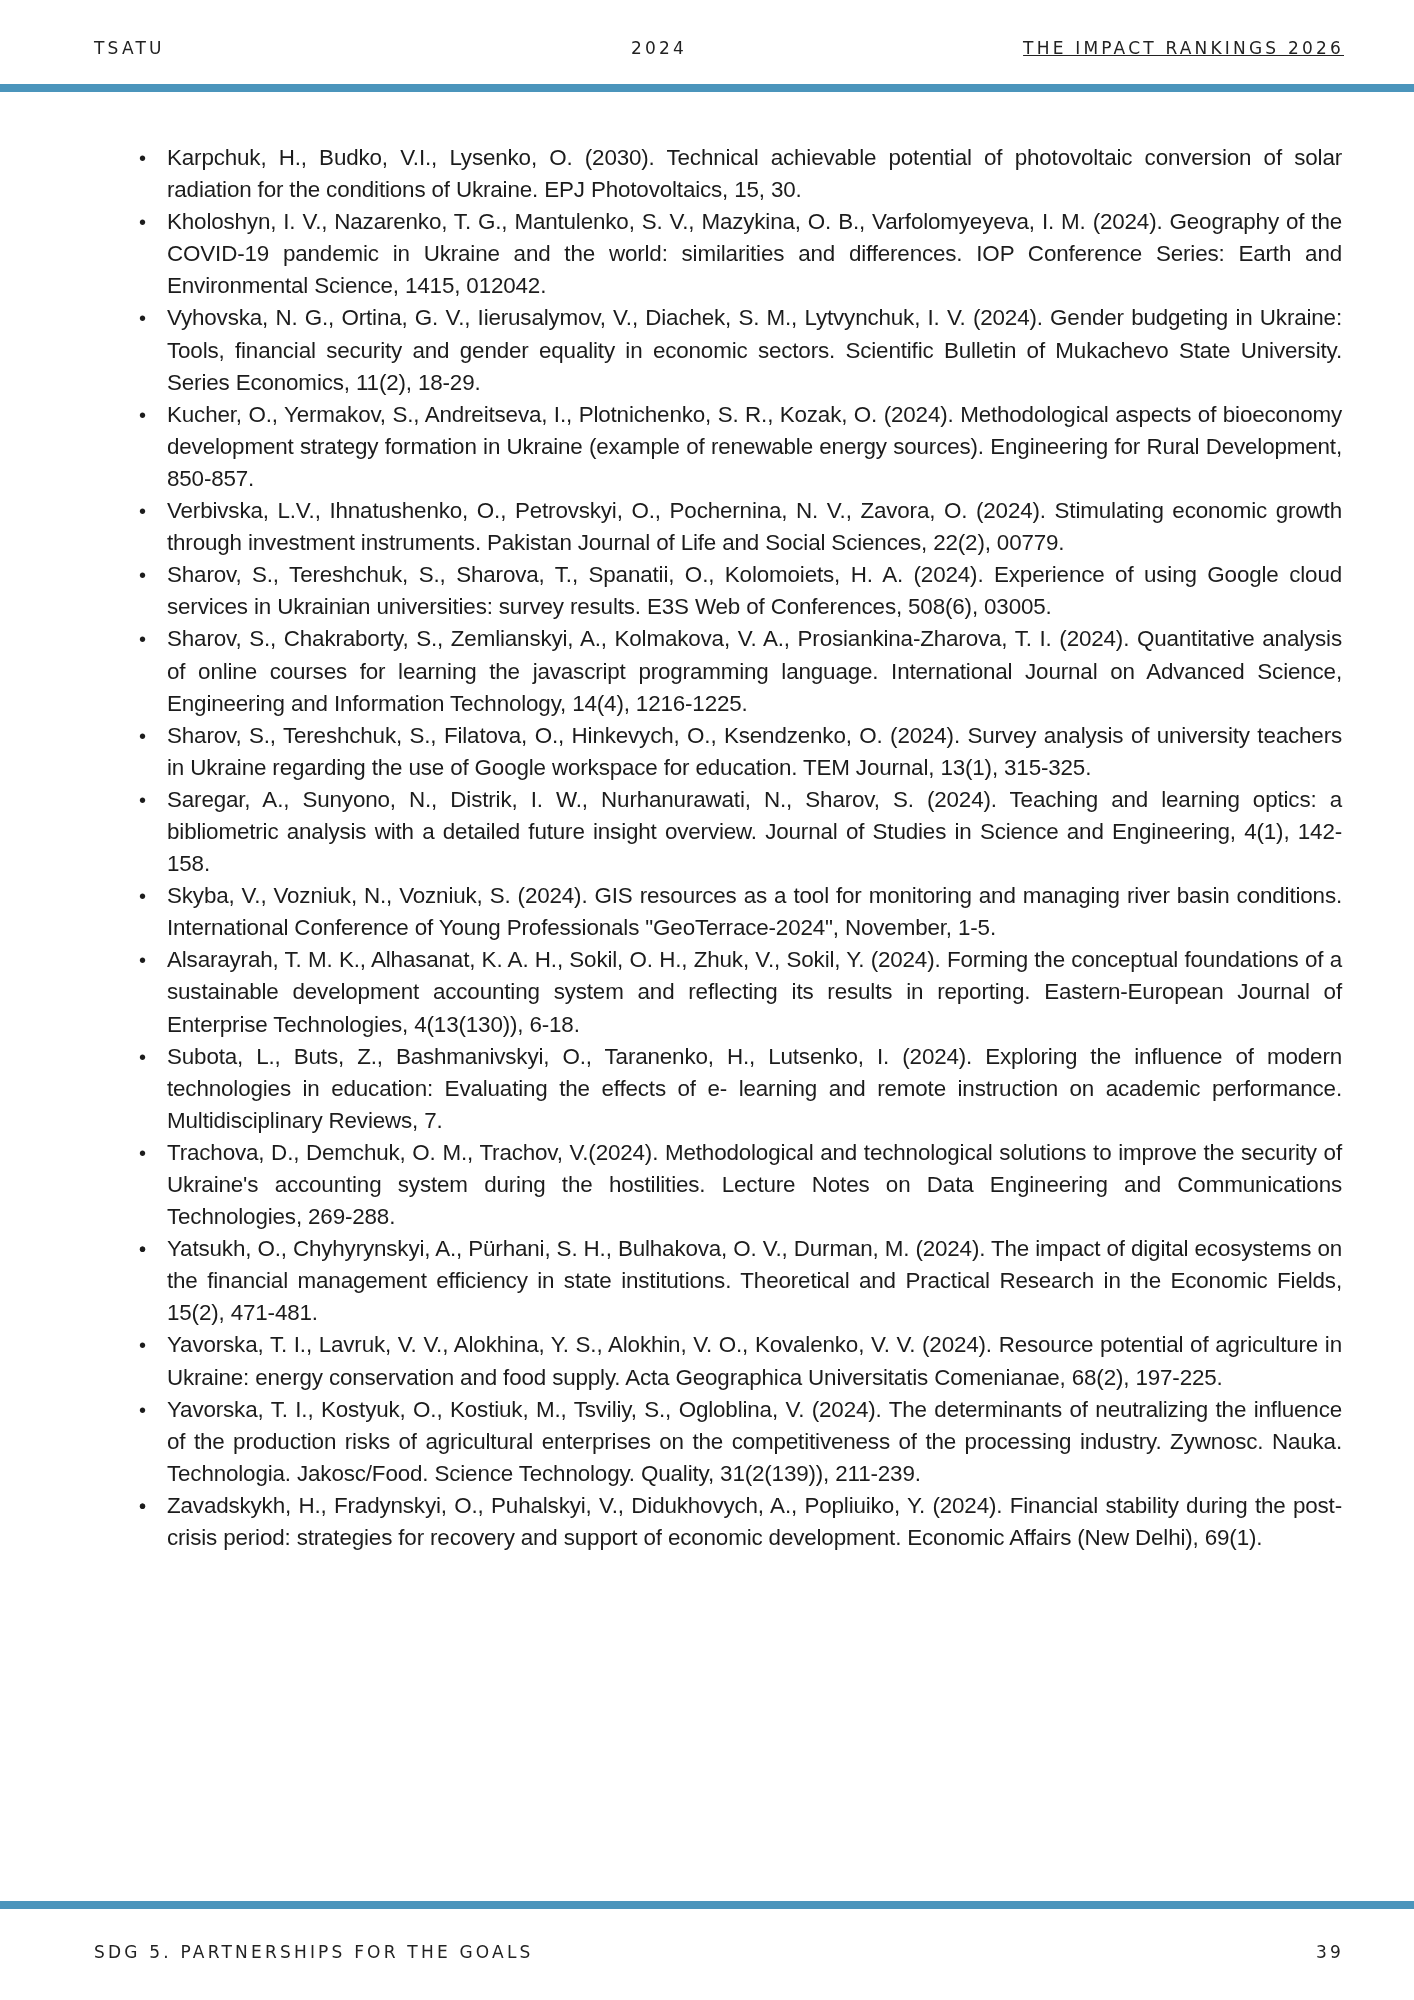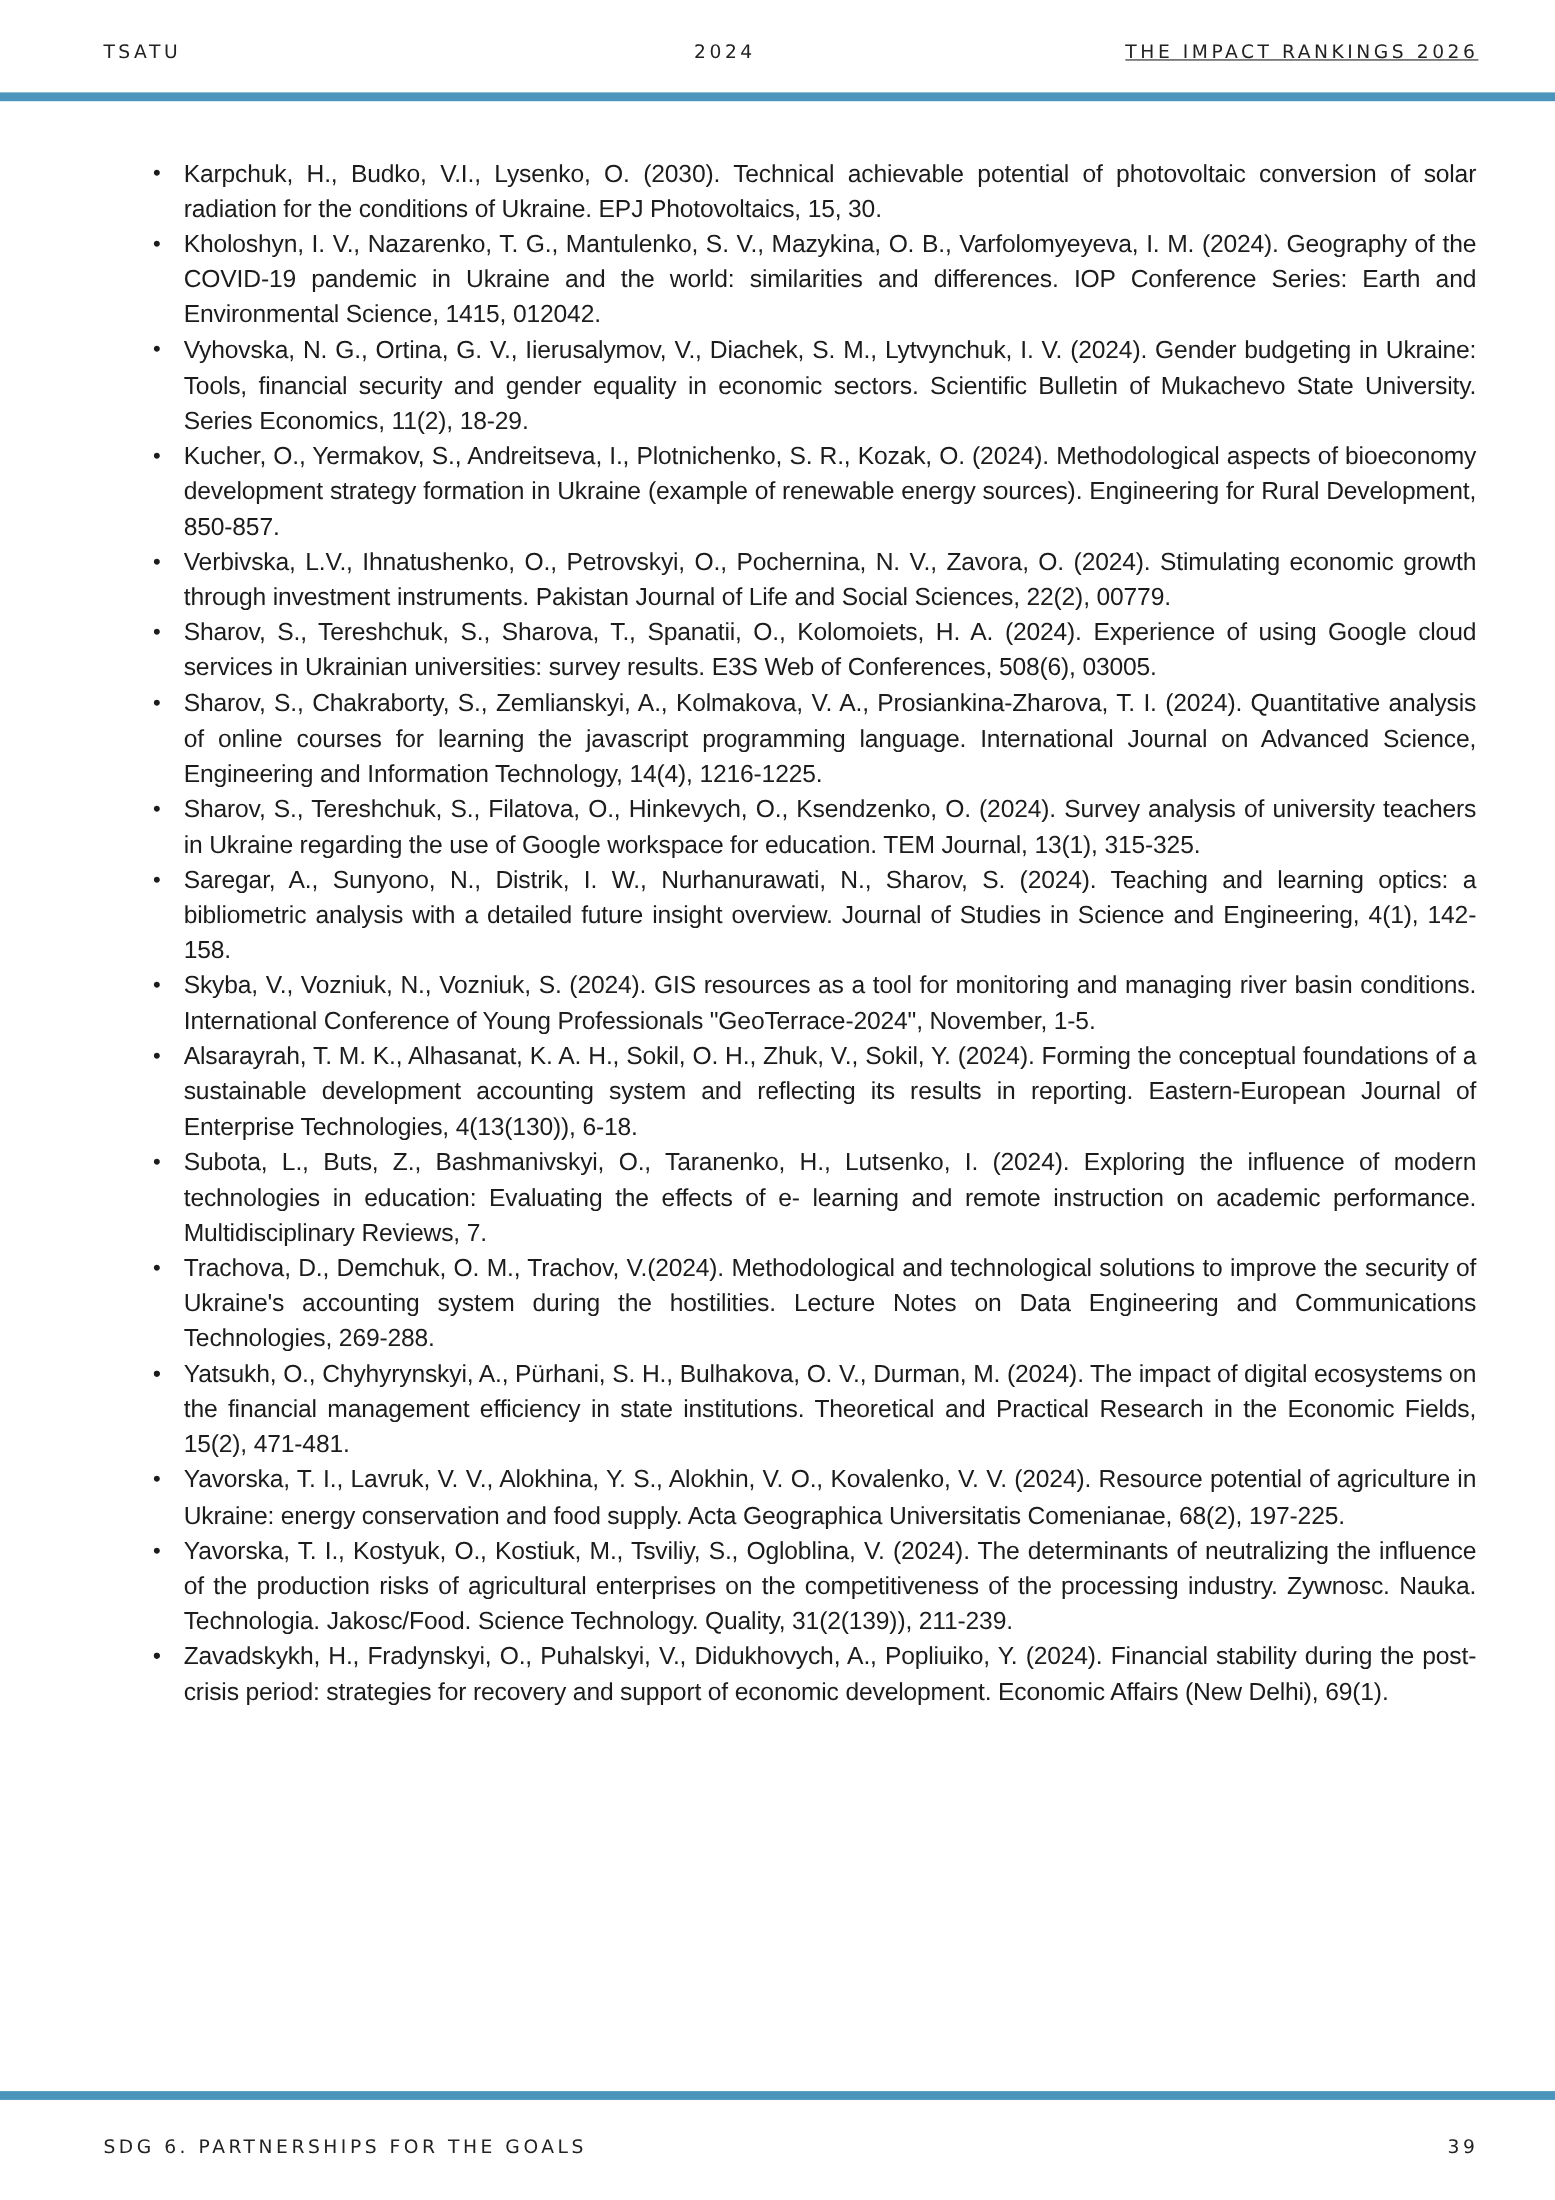--- a/index.html
+++ b/index.html
@@ -114,15 +114,15 @@
       <li><span class="bullet">•</span><span>Yavorska, T. I., Lavruk, V. V., Alokhina, Y. S., Alokhin, V. O., Kovalenko, V. V. (2024). Resource potential of agriculture in Ukraine: energy conservation and food supply. Acta Geographica Universitatis Comenianae, 68(2), 197-225.</span></li>
       <li><span class="bullet">•</span><span>Yavorska, T. I., Kostyuk, O., Kostiuk, M., Tsviliy, S., Ogloblina, V. (2024). The determinants of neutralizing the influence of the production risks of agricultural enterprises on the competitiveness of the processing industry. Zywnosc. Nauka. Technologia. Jakosc/Food. Science Technology. Quality, 31(2(139)), 211-239.</span></li>
       <li><span class="bullet">•</span></li>
       <li><span class="bullet">•</span><span>Zavadskykh, H., Fradynskyi, O., Puhalskyi, V., Didukhovych, A., Popliuiko, Y. (2024). Financial stability during the post-crisis period: strategies for recovery and support of economic development. Economic Affairs (New Delhi), 69(1).</span></li>
     </ul>
 </div>
 
 <div class="bar bottom"></div>
 
 <div class="footer">
-  <span>SDG 6. PARTNERSHIPS FOR THE GOALS</span>
+  <span>SDG 5. PARTNERSHIPS FOR THE GOALS</span>
   <span>39</span>
 </div>
 
 </body></html>

